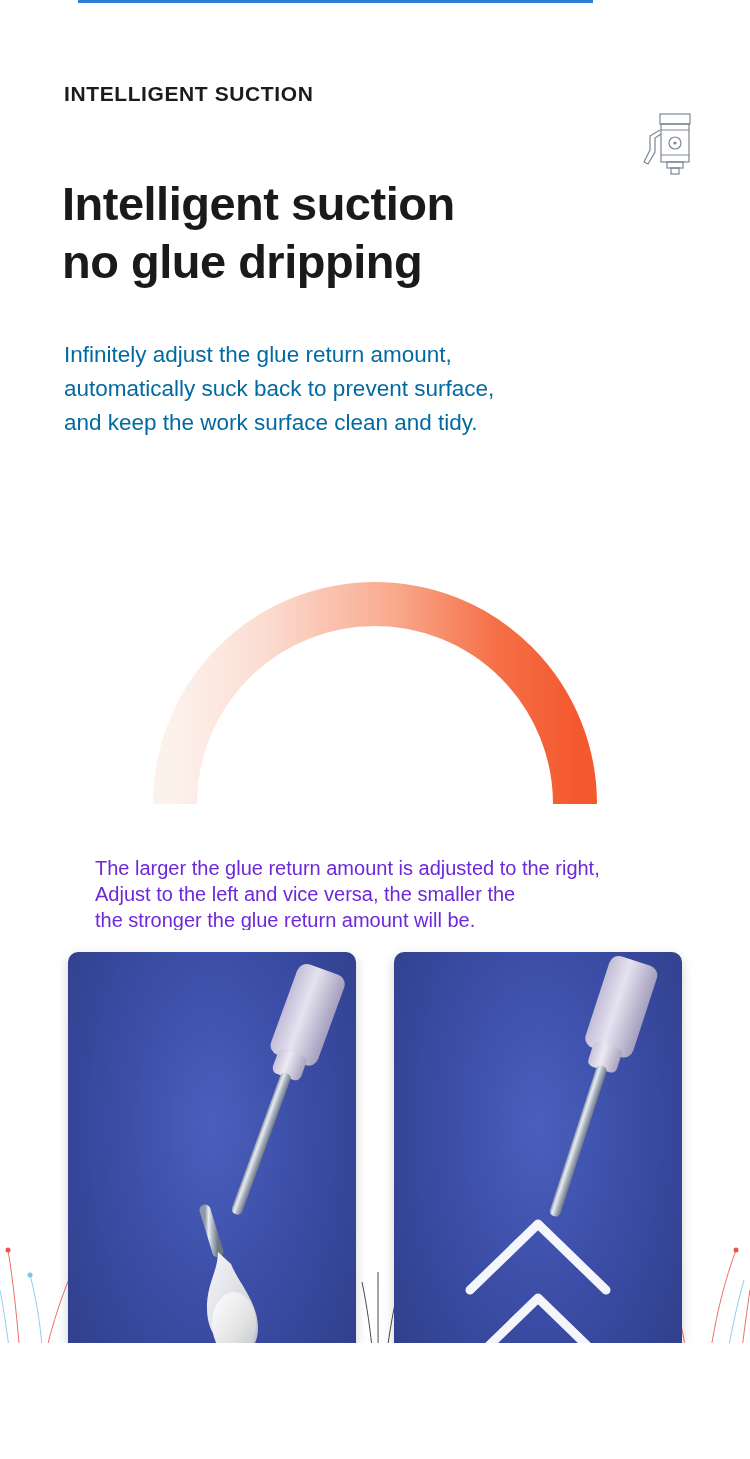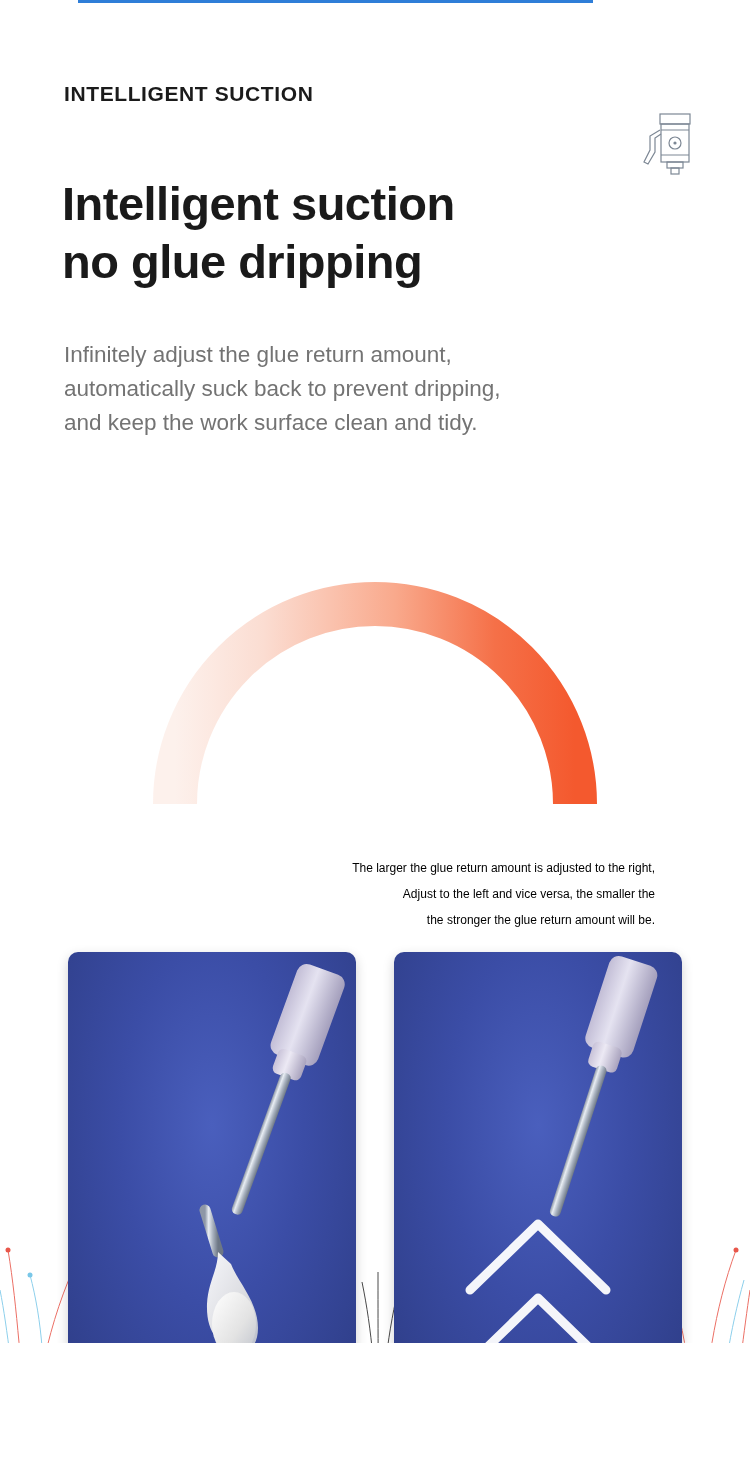--- a/index.html
+++ b/index.html
@@ -60,21 +60,21 @@
     letter-spacing: -0.5px;
   }
 
   
   .lede {
     position: absolute;
     left: 64px; top: 338px;
     width: 600px;
     font-size: 22.5px;
     line-height: 34px;
-    color: #737373;
+    color: #0369a1;
   }
 
   
   .knob-area {
     position: absolute;
     left: 0; top: 452px;
     width: 750px; height: 400px;
   }
   .arc-wrap {
     position: absolute;
@@ -130,24 +130,24 @@
   .knob-arrows {
     position: absolute;
     left: 0; top: 0; width: 100%; height: 100%;
   }
 
   
   .knob-caption {
     position: absolute;
     left: 95px; top: 855px;
     width: 560px;
-    text-align: right;
-    font-size: 12px;
+    text-align: left;
+    font-size: 20px;
     line-height: 26px;
-    color: #000000;
+    color: #6d28d9;
   }
 
   
   .photo-band {
     position: absolute;
     left: 0; top: 930px;
     width: 750px; height: 529px;
     background: #ffffff;
     overflow: hidden;
   }
@@ -200,21 +200,21 @@
     </svg>
   </div>
 
   <div class="headline">
     <div>Intelligent suction</div>
     <div>no glue dripping</div>
   </div>
 
   <div class="lede">
     <div>Infinitely adjust the glue return amount,</div>
-    <div>automatically suck back to prevent dripping,</div>
+    <div>automatically suck back to prevent surface,</div>
     <div>and keep the work surface clean and tidy.</div>
   </div>
 
   <div class="knob-area">
     <div class="arc-wrap">
       <svg viewBox="0 0 480 360" width="480" height="360">
         <defs>
           <linearGradient id="arcgrad" x1="0" y1="0" x2="1" y2="0">
             <stop offset="0%" stop-color="#fdf1ec"></stop>
             <stop offset="22%" stop-color="#fbddd2"></stop>

